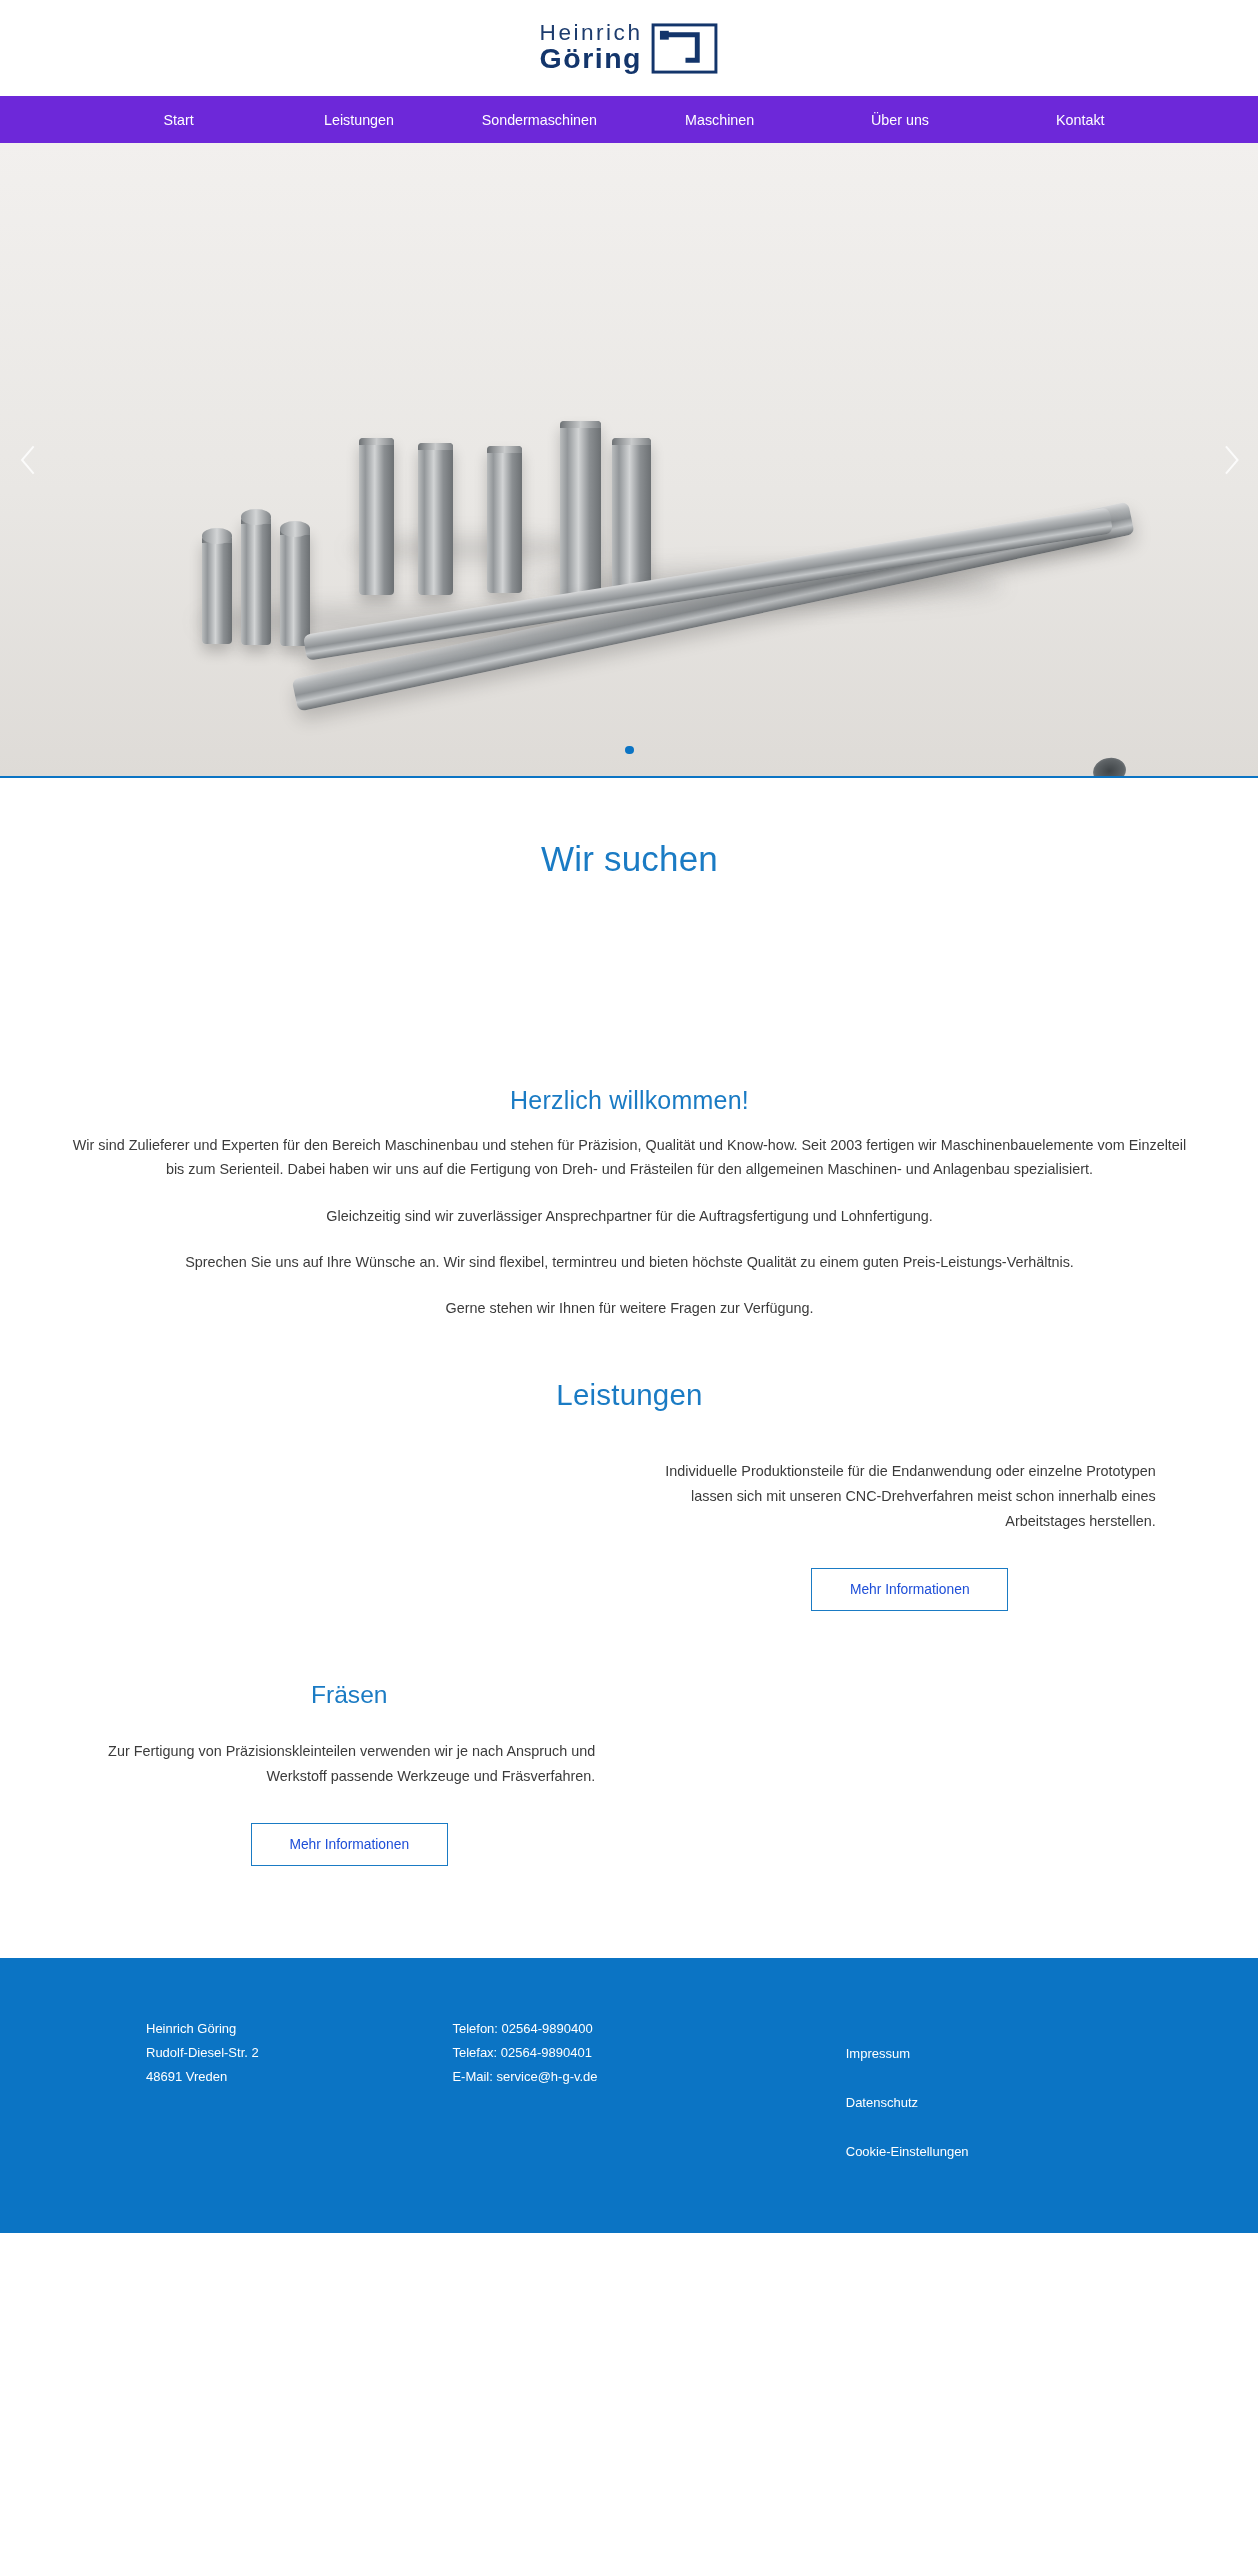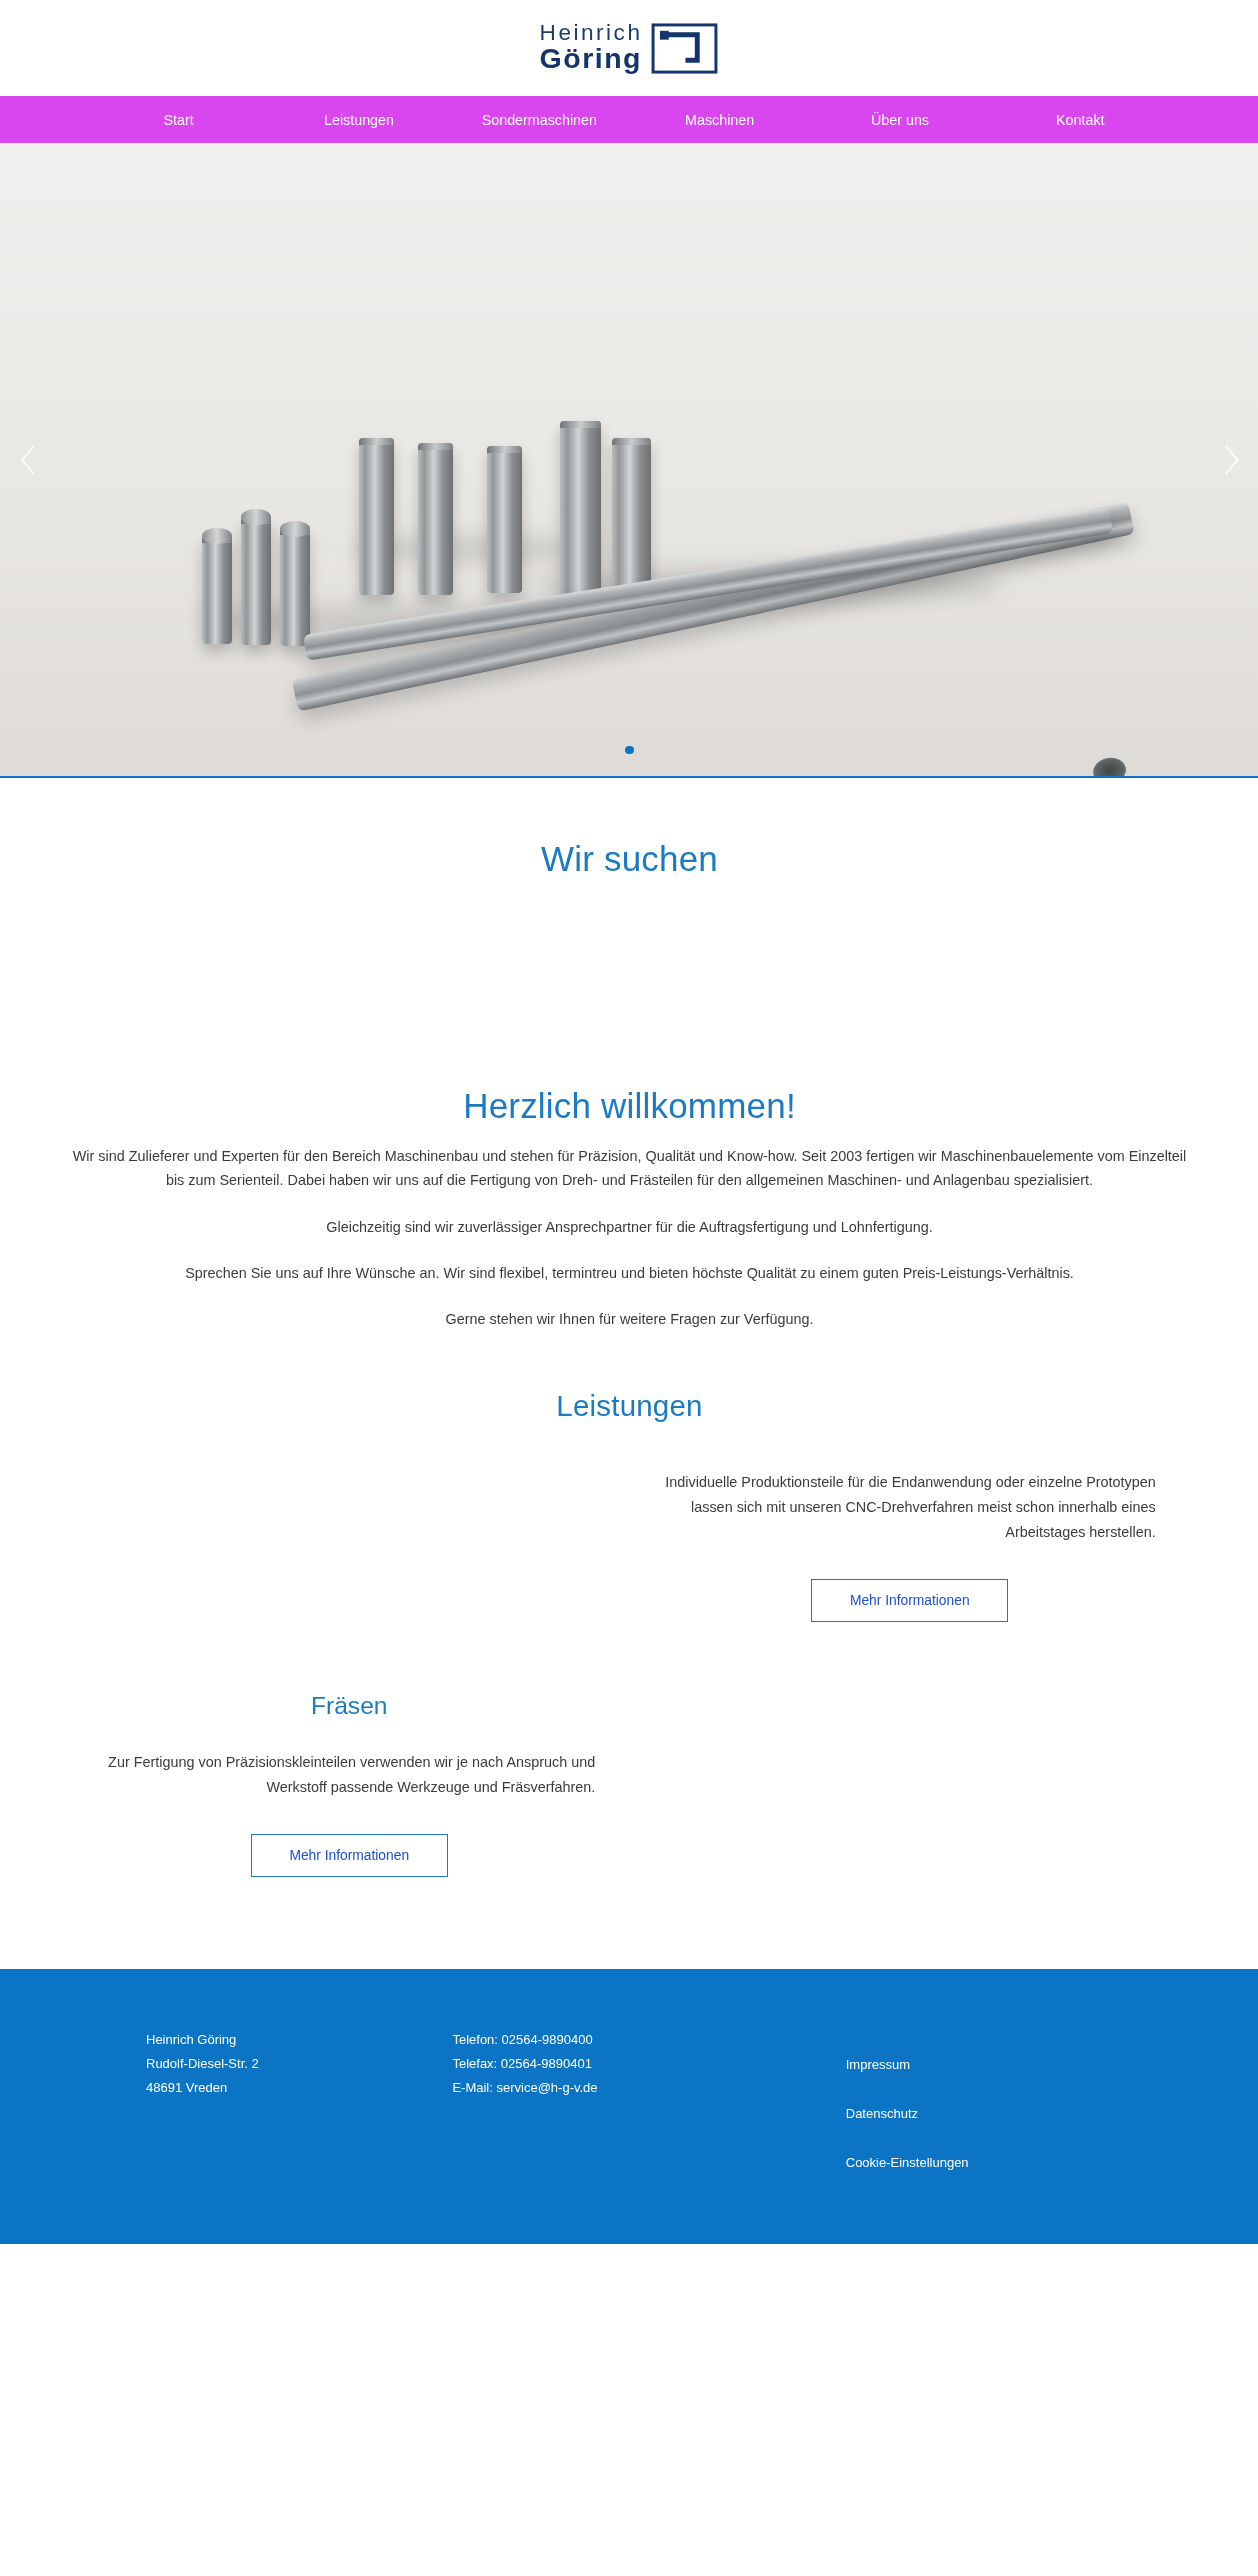--- a/index.html
+++ b/index.html
@@ -37,21 +37,21 @@
     letter-spacing: 1.5px;
     color: #13356b;
     font-weight: 700;
   }
   .logo-mark { width: 69px; height: 55px; }
 
   
   .nav {
     width: 100%;
     height: 47px;
-    background: #d946ef;
+    background: #6d28d9;
     display: flex;
     align-items: stretch;
   }
   .nav-inner {
     width: 1082px;
     margin: 0 auto;
     display: flex;
     align-items: stretch;
   }
   .nav-item {
@@ -129,21 +129,21 @@
   
   .section { width: 100%; }
 
   .h-blue {
     text-align: center;
     color: #1a7bc4;
     font-weight: 400;
     letter-spacing: 0.2px;
   }
   .h1-wir { font-size: 35px; padding-top: 61px; }
-  .h1-welcome { font-size: 35px; }
+  .h1-welcome { font-size: 25px; }
   .h1-leistungen { font-size: 29.5px; }
 
   .wir-suchen-gap { height: 203px; }
 
   .welcome-block { padding-top: 3.9px; }
   .welcome-text {
     width: 1121px;
     margin: 0 auto;
     text-align: center;
     font-size: 14.4px;

